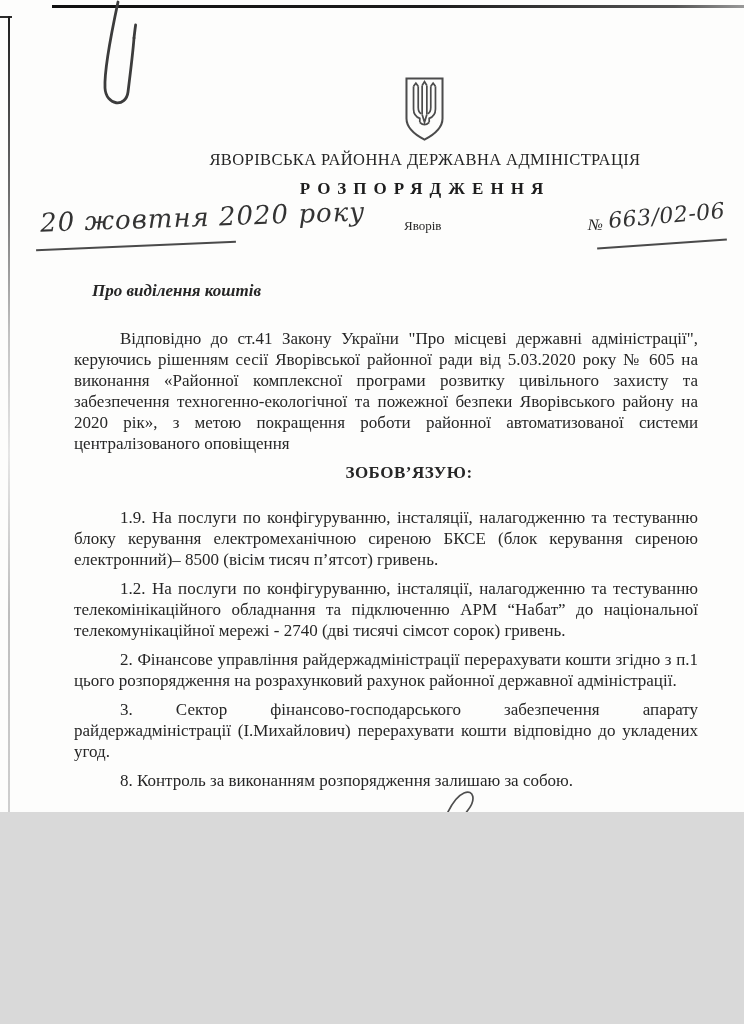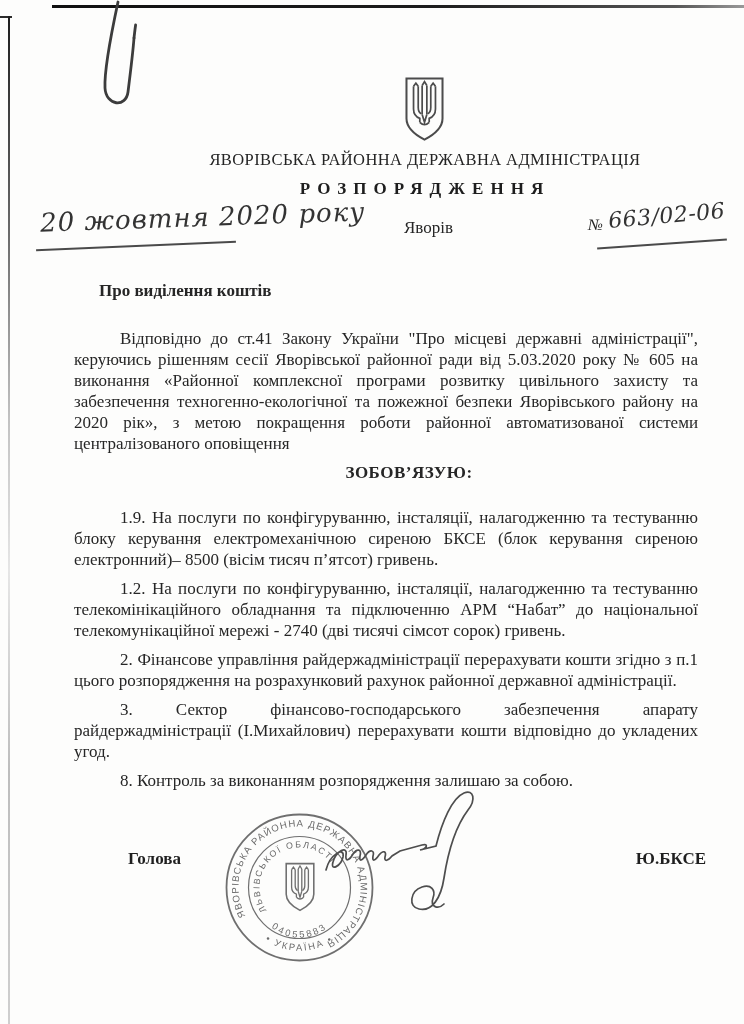--- a/index.html
+++ b/index.html
@@ -1,17 +1,17 @@
 <!DOCTYPE html>
 <html lang="uk"><head>
 <meta charset="utf-8">
 <style>
   html,body { margin:0; padding:0; background:#d9d9d9; }
   .page {
-    position:relative; width:744px; height:1024px; margin:0 auto;
+    position:relative; width:744px; height:812px; margin:0 auto;
     background:#fdfdfc; overflow:hidden;
     font-family:"Liberation Serif", serif; color:#262626;
   }
 
   
   .scan-top-line { position:absolute; top:5px; left:52px; right:0; height:3px;
     background:linear-gradient(90deg,#101010 0%,#1c1c1c 55%,#555 90%,#999 100%); }
   .scan-top-notch { position:absolute; top:16px; left:0; width:12px; height:2px; background:#2c2c2c; }
   .scan-left-line { position:absolute; top:16px; bottom:0; left:8px; width:2px;
     background:linear-gradient(180deg,#1e1e1e 0%,#6d6d6d 22%,#c2c2c2 40%,#e6e6e6 55%,#bdbdbd 75%,#cfcfcf 100%); }
@@ -23,30 +23,30 @@
   .org-name { position:absolute; top:150px; left:98px; width:654px; text-align:center;
     font-size:16.5px; letter-spacing:.4px; color:#242424; }
   .doc-type { position:absolute; top:179px; left:98px; width:654px; text-align:center;
     font-weight:bold; font-size:17px; letter-spacing:7px; color:#1d1d1d; }
 
   .hw { font-family:"DejaVu Serif", serif; font-style:italic; color:#333; }
   .hw-date { position:absolute; left:40px; top:202px; font-size:26px; letter-spacing:1px;
     transform:rotate(-2deg); white-space:nowrap; }
   .date-underline { position:absolute; left:36px; top:245px; width:200px; height:2px;
     background:#4a4a4a; transform:rotate(-2.5deg); }
-  .city { position:absolute; left:404px; top:218px; font-size:17px; }
+  .city { position:absolute; left:404px; top:218px; font-size:13px; }
   .num-label { position:absolute; left:588px; top:216px; font-size:16px; font-style:italic; }
   .hw-num { position:absolute; left:608px; top:203px; font-size:22px; letter-spacing:.5px;
     transform:rotate(-5deg); white-space:nowrap; }
   .num-underline { position:absolute; left:597px; top:243px; width:130px; height:2px;
     background:#4a4a4a; transform:rotate(-4deg); }
 
   .doc-body { position:absolute; top:270px; left:0; right:0; padding:0 38px 0 66px;
     font-size:17px; line-height:21px; text-align:justify; color:#262626; }
-  .subject { font-weight:bold; margin:10px 0 27px 33px; text-align:left; }
+  .subject { font-weight:bold; font-style:italic; margin:10px 0 27px 26px; text-align:left; }
   p.par { margin:8px; text-indent:46px; }
   .preamble { margin-bottom:26px; }
   .resolve { font-weight:bold; margin:0 0 24px 46px; letter-spacing:.5px; text-align:center; }
 
   .sig-row { position:absolute; top:849px; left:66px; right:38px;
     display:flex; justify-content:space-between; font-weight:bold; font-size:17px; color:#1f1f1f; }
   .sig-position { margin-left:62px; }
 
   .seal { position:absolute; left:221px; top:811px; width:157px; height:153px; color:#6f6f6f; }
   .seal text { font-family:"Liberation Sans", sans-serif; fill:#6b6b6b; }

